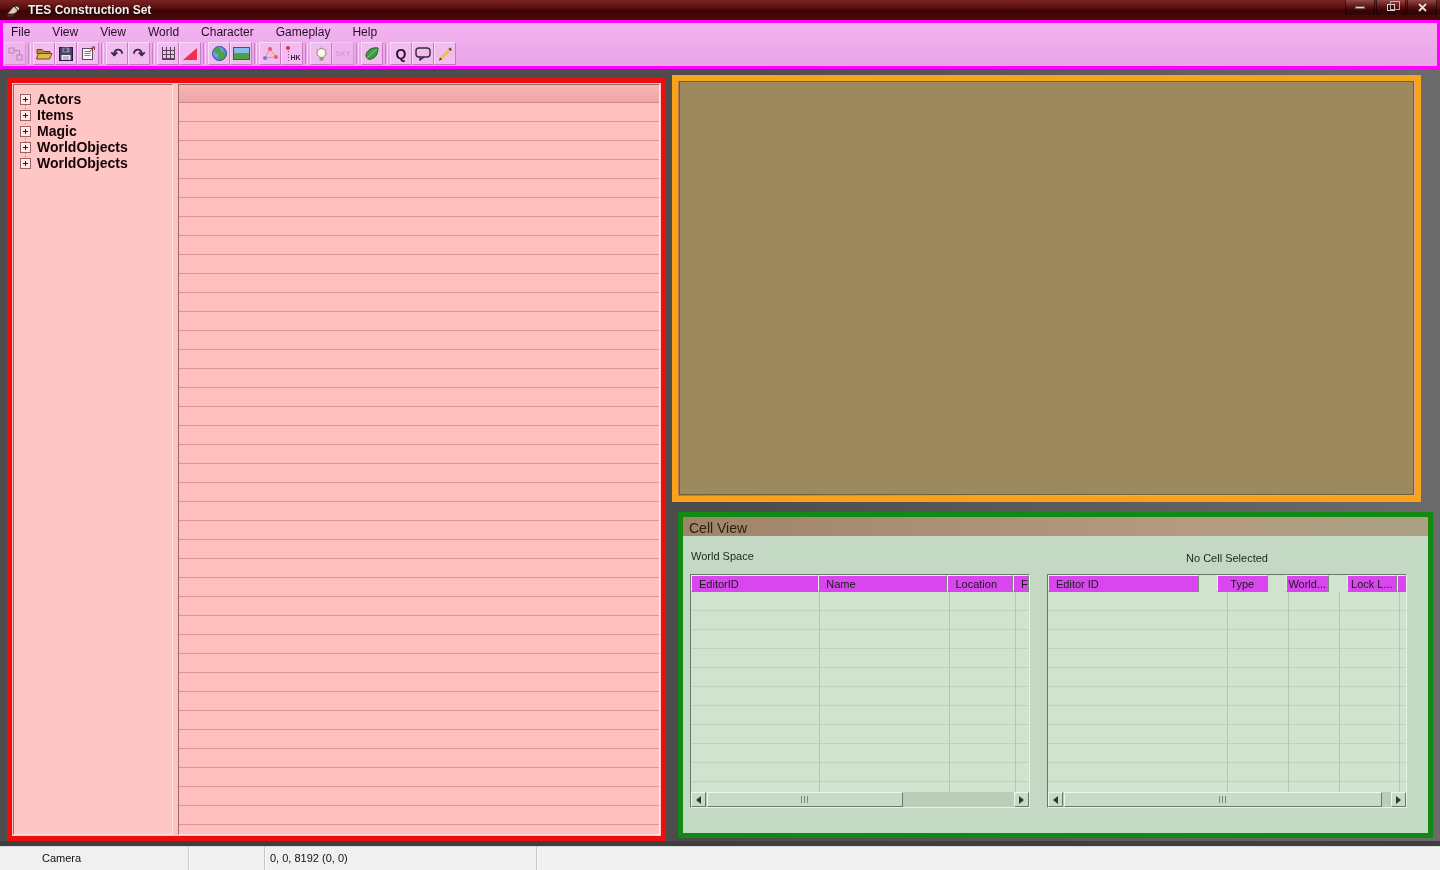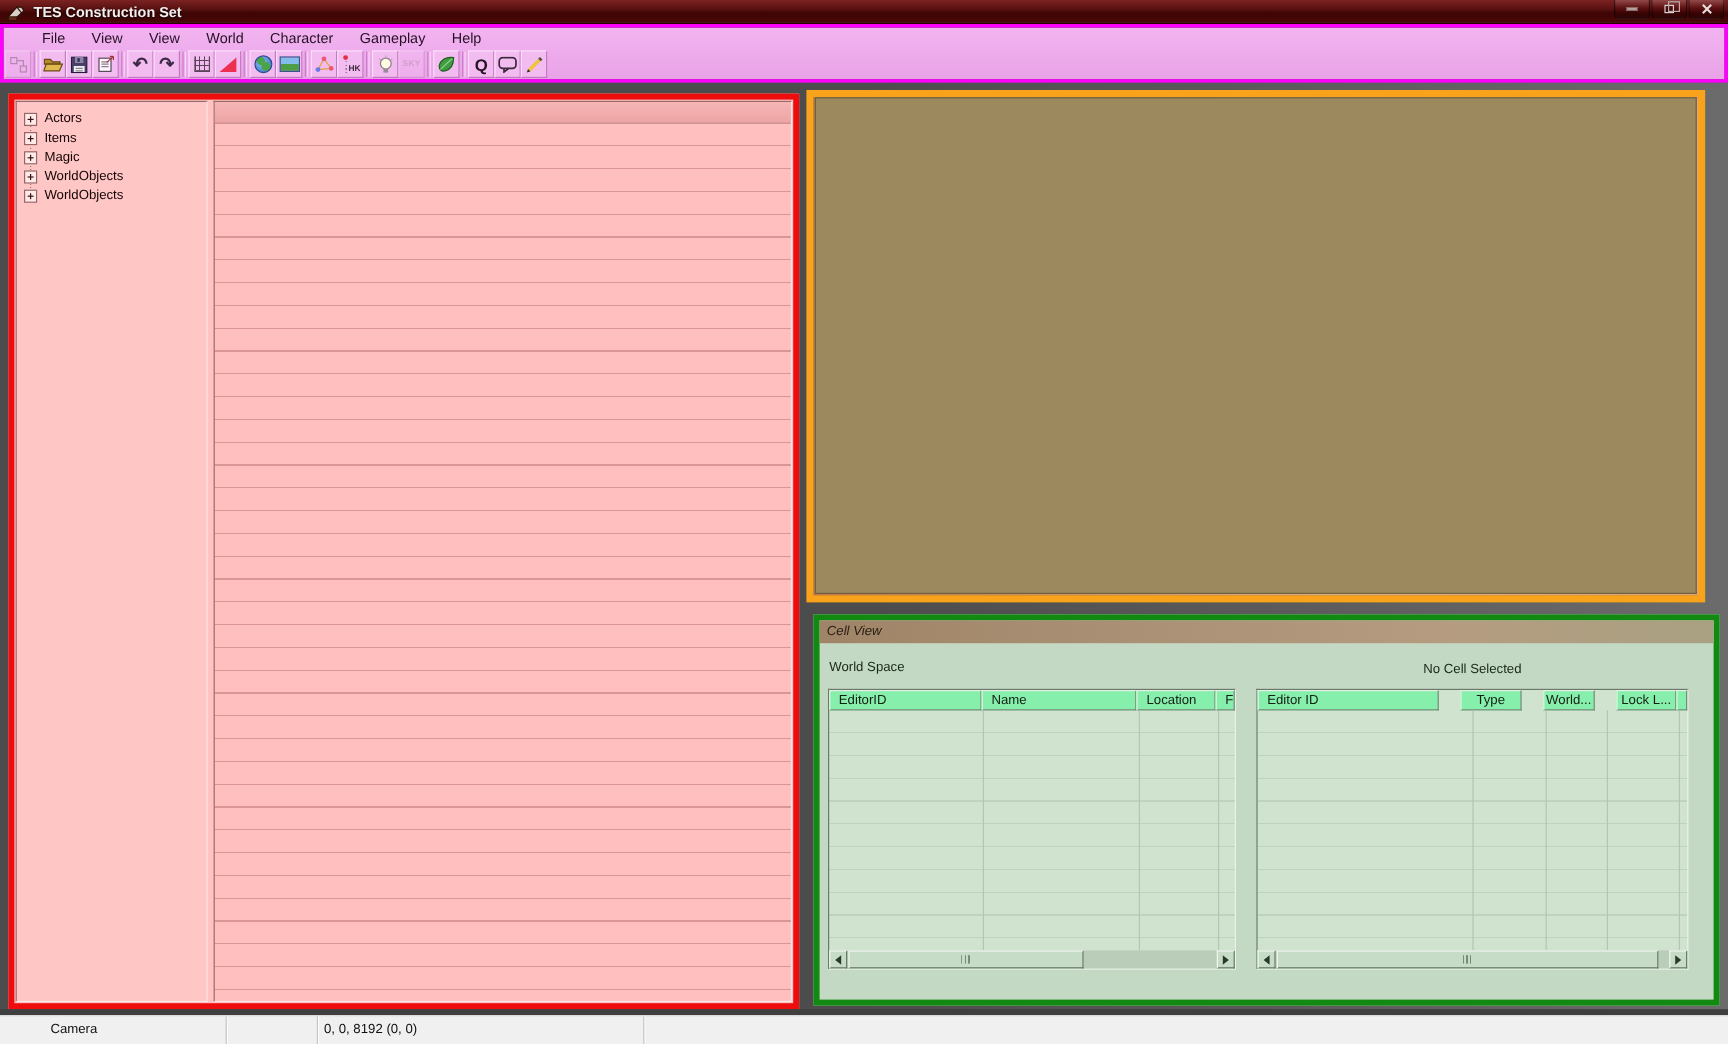--- a/index.html
+++ b/index.html
@@ -17,21 +17,21 @@
     border-radius:0 0 4px 4px;background:linear-gradient(180deg,rgba(255,255,255,.18),rgba(90,10,10,.25) 45%,rgba(0,0,0,.3));
     display:flex;align-items:center;justify-content:center;cursor:pointer;}
   .glyph-min{width:10px;height:3px;background:#ded0d0;border:1px solid #7a5a5a;}
   .glyph-restore{width:8px;height:7px;border:1px solid #ded0d0;position:relative;background:rgba(0,0,0,.2);}
   .glyph-restore::before{content:"";position:absolute;left:2px;top:-4px;width:8px;height:7px;border:1px solid #bba8a8;}
 
   
   #menuzone{position:absolute;left:0;top:20px;width:1440px;height:49px;
     border:3px solid var(--highlight-magenta,#ff00ff);
     background:linear-gradient(180deg,#f2b4f0,#e9a3e7);}
-  #menubar{height:18px;display:flex;align-items:center;padding-left:8px;gap:0;margin-left:24px;}
+  #menubar{height:18px;display:flex;align-items:center;padding-left:8px;gap:0;}
   .menu-item{font-size:12px;color:#241024;padding:1px 11px;cursor:default;}
   .menu-item:first-child{padding-left:0;}
   #toolbar{height:25px;display:flex;align-items:center;padding-left:1px;}
   .tbtn{width:22px;height:23px;display:flex;align-items:center;justify-content:center;
     background:#f3bcf1;border:1px solid;border-color:#fbdcfa #c479c0 #c479c0 #fbdcfa;cursor:pointer;flex:none;}
   .tsep{width:3px;height:21px;border-left:1px solid #c97fc5;border-right:1px solid #f9d6f7;margin:0 2px;flex:none;}
   .grayed{opacity:.5;}
   .i-undo,.i-redo{font-size:15px;line-height:14px;color:#3c2a44;font-weight:bold;}
   .i-grid{width:13px;height:13px;border-right:1px solid #5c4458;border-bottom:1px solid #5c4458;
     background:repeating-linear-gradient(0deg,#5c4458 0 1px,rgba(0,0,0,0) 1px 4px),
@@ -62,55 +62,55 @@
     font-size:11px;color:#42181c;padding:3px 0 0 6px;}
   #ow-body{flex:1;display:flex;min-height:0;padding:1px;}
   #ow-tree{width:160px;flex:none;background:#ffc6c6;border:1px solid;border-color:#9a6a6a #ffe4e4 #ffe4e4 #9a6a6a;
     padding-top:6px;position:relative;}
   #tree-guide{position:absolute;left:11px;top:14px;height:64px;width:1px;
     background:repeating-linear-gradient(#a87070 0 1px,rgba(0,0,0,0) 1px 3px);}
   .tree-row{display:flex;align-items:center;height:16px;padding-left:6px;gap:6px;position:relative;cursor:default;}
   .expander{width:11px;height:11px;flex:none;border:1px solid #9a6464;background:#ffeaea;position:relative;}
   .expander::before{content:"";position:absolute;left:2px;right:2px;top:4px;height:1px;background:#3a1414;}
   .expander::after{content:"";position:absolute;top:2px;bottom:2px;left:4px;width:1px;background:#3a1414;}
-  .tree-label{font-size:11px;font-weight:normal;color:#140404;}
+  .tree-label{font-size:14px;font-weight:bold;color:#140404;}
   #ow-split{width:5px;flex:none;}
   #ow-list{flex:1;background:#ffbfbf;border:1px solid;border-color:#9a6a6a #ffe4e4 #ffe4e4 #9a6a6a;
     display:flex;flex-direction:column;min-width:0;}
   #ow-list-header{height:18px;flex:none;background:linear-gradient(#f6b6b6,#eda4a4);border-bottom:1px solid #c98888;}
   #ow-list-rows{flex:1;background:repeating-linear-gradient(to bottom,rgba(0,0,0,0) 0 18px,rgba(150,70,70,.35) 18px 19px);}
 
   
   #render-window{position:absolute;left:672px;top:75px;width:749px;height:427px;
     border:6px solid var(--highlight-orange,#f9a21b);display:flex;flex-direction:column;
     background:linear-gradient(90deg,#c3764e,#d9b28a 60%,#e2a47b);}
   #rw-title{height:19px;flex:none;font-size:11px;color:#3a2418;padding:3px 0 0 6px;}
   #rw-viewport{flex:1;background:var(--render-olive,#9c8a5e);border:1px solid #70603e;margin:0 1px 1px 1px;}
 
   
   #cell-view{position:absolute;left:678px;top:512px;width:755px;height:326px;
     border:5px solid var(--highlight-green,#128a12);background:var(--cellview-green,#c3d9c3);
     display:flex;flex-direction:column;}
   #cv-title{height:19px;flex:none;background:linear-gradient(90deg,#9f8468,#b59c80 70%,#a9a182);
-    font-size:11px;color:#2a2014;padding:3px 1px 0 6px;font-style:italic;}
+    font-size:14px;color:#2a2014;padding:3px 1px 0 6px;}
   #cv-body{flex:1;position:relative;}
   #ws-label{position:absolute;left:8px;top:14px;font-size:11px;color:#182818;}
   #ws-combo{position:absolute;left:75px;top:9px;width:272px;height:21px;display:flex;
     border:1px solid;border-color:#5a6a5a #eef6ee #eef6ee #5a6a5a;background:#d6ead6;cursor:pointer;}
   #ws-value{flex:1;font-size:11px;color:#102010;padding:4px 0 0 6px;}
   #ws-arrow-btn{width:17px;flex:none;background:#c6dcc6;border:1px solid;border-color:#eef6ee #6a7a6a #6a7a6a #eef6ee;
     display:flex;align-items:center;justify-content:center;}
   .chev-down{width:0;height:0;border-left:4px solid transparent;border-right:4px solid transparent;border-top:5px solid #182818;}
   #no-cell{position:absolute;left:364px;top:16px;width:360px;text-align:center;font-size:11px;color:#182818;}
   .cv-table{position:absolute;top:38px;height:234px;border:1px solid;border-color:#6a7a6a #e8f2e8 #e8f2e8 #6a7a6a;
     background:#cfe3cf;display:flex;flex-direction:column;}
   #cv-table-left{left:7px;width:340px;}
   #cv-table-right{left:364px;width:360px;}
   .cv-header{height:17px;flex:none;display:flex;}
-  .hcell{height:100%;background:#86efac;border:1px solid;border-color:#e4f0e4 #7a8a7a #7a8a7a #e4f0e4;
+  .hcell{height:100%;background:#d946ef;border:1px solid;border-color:#e4f0e4 #7a8a7a #7a8a7a #e4f0e4;
     font-size:11px;color:#141f14;padding:2px 0 0 7px;overflow:hidden;white-space:nowrap;cursor:pointer;}
   .hcell.center{padding-left:0;text-align:center;margin-left:18px;}
   .cv-rows{flex:1;position:relative;
     background:repeating-linear-gradient(to bottom,rgba(0,0,0,0) 0 18px,rgba(110,140,110,.18) 18px 19px);}
   .vline{position:absolute;top:0;bottom:0;width:1px;background:#b2c6b2;}
   .hscroll{height:15px;flex:none;background:#b9cdb9;display:flex;position:relative;}
   .sbtn{width:15px;height:15px;flex:none;background:#c6dcc6;border:1px solid;border-color:#eef6ee #6a7a6a #6a7a6a #eef6ee;
     display:flex;align-items:center;justify-content:center;cursor:pointer;}
   .arr-left{width:0;height:0;border-top:4px solid transparent;border-bottom:4px solid transparent;border-right:5px solid #2a3a2a;}
   .arr-right{width:0;height:0;border-top:4px solid transparent;border-bottom:4px solid transparent;border-left:5px solid #2a3a2a;}

